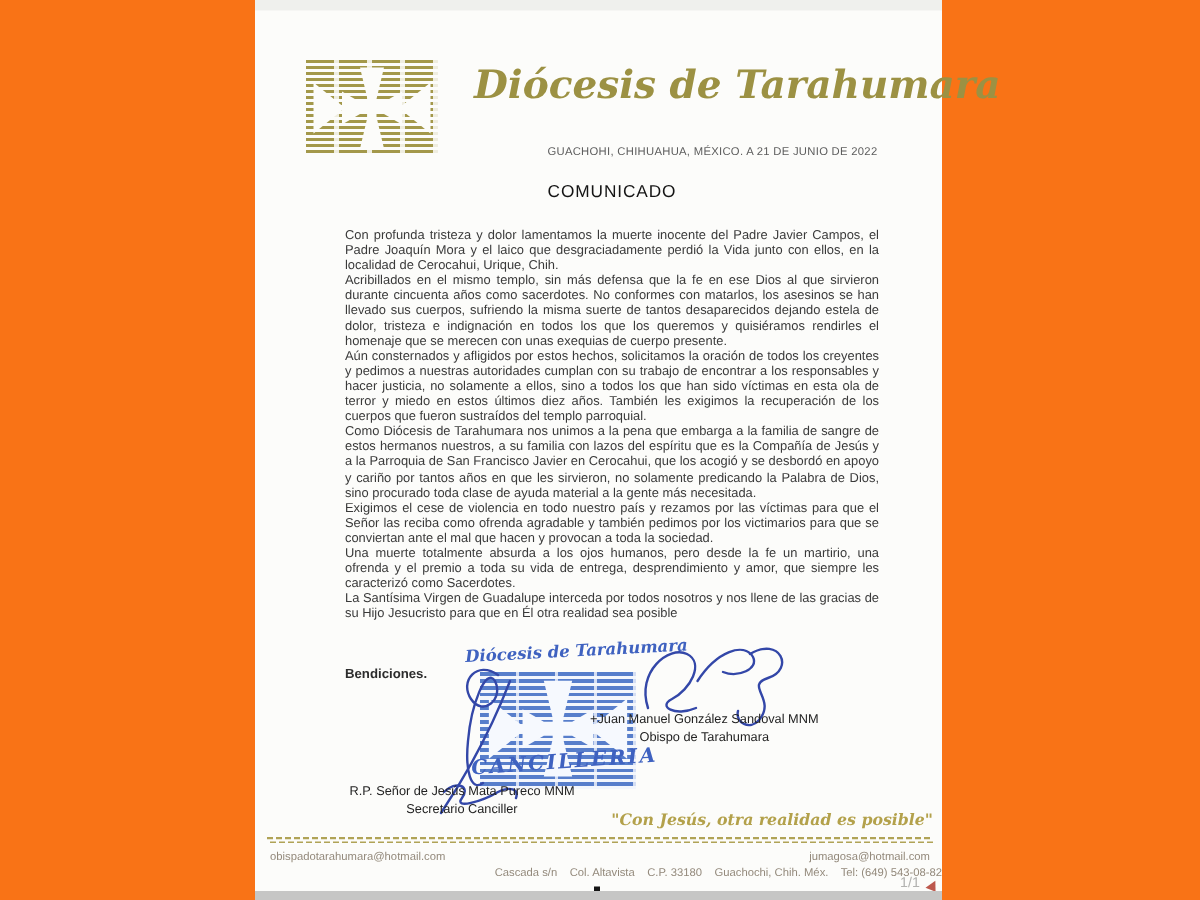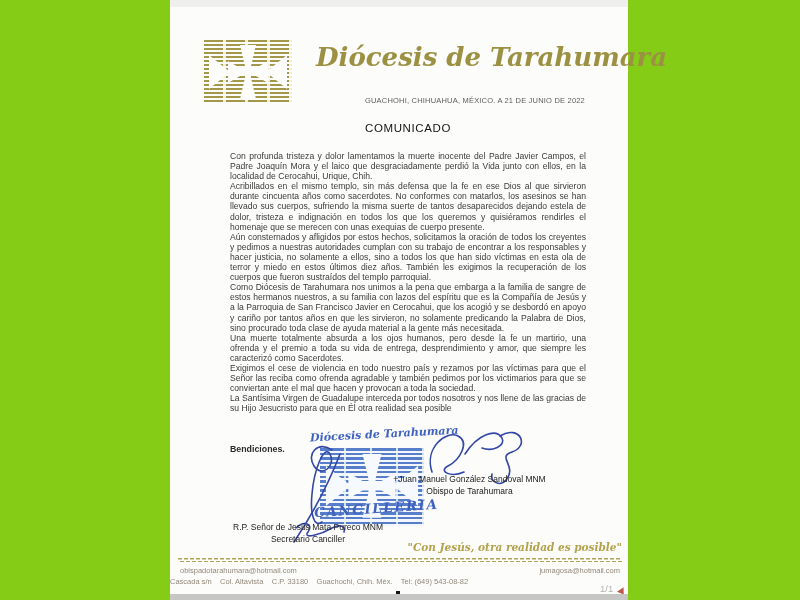--- a/index.html
+++ b/index.html
@@ -1,16 +1,16 @@
 <!DOCTYPE html>
 <html lang="es"><head>
 <meta charset="utf-8">
 <style>
   html,body{margin:0;padding:0;}
-  .stage{position:relative;width:800px;height:600px;background:#84cc16;overflow:hidden;
+  .stage{position:relative;width:800px;height:600px;background:#f97316;overflow:hidden;
          font-family:"Liberation Sans",sans-serif;}
   .page{position:absolute;left:170px;top:0;width:458px;height:600px;background:#fcfcfa;}
 
   .top-strip{position:absolute;left:0;top:0;width:100%;height:7px;background:#eff0ed;}
   .bottom-strip{position:absolute;left:0;top:594px;width:100%;height:6px;background:#c6c6c5;}
 
   
   .logo{position:absolute;left:34px;top:40px;width:88px;height:64px;
         background:repeating-linear-gradient(180deg,#a3984a 0 2px,#fcfcfa 2px 4px),#fcfcfa;}
   .logo .cuts{position:absolute;inset:0;
@@ -54,21 +54,21 @@
   
   .quote{position:absolute;right:6px;top:541px;font-family:"DejaVu Serif",serif;
          font-style:italic;font-weight:bold;font-size:10.5px;color:#b3a14b;white-space:nowrap;}
   .divider{position:absolute;left:8px;right:6px;top:558px;height:4px;
            background-image:repeating-linear-gradient(90deg,#b0a356 0 4px,rgba(0,0,0,0) 4px 6px),
                             repeating-linear-gradient(90deg,#b0a356 0 4px,rgba(0,0,0,0) 4px 6px);
            background-size:100% 1.5px,100% 1.5px;background-position:0 0,2px 2.5px;
            background-repeat:no-repeat;}
   .emails{position:absolute;left:10px;right:8px;top:566px;display:flex;
           justify-content:space-between;font-size:7.5px;color:#93897b;}
-  .address{position:absolute;left:0;right:0;top:577px;text-align:left;font-size:7.5px;
+  .address{position:absolute;left:0;right:0;top:577px;text-align:right;font-size:7.5px;
            color:#93897b;white-space:pre;}
   .page-indicator{position:absolute;left:430px;top:583px;font-size:9.5px;color:#b2b2b0;}
   .red-mark{position:absolute;left:448px;top:589px;width:0;height:0;
             border-left:4px solid transparent;border-right:4px solid transparent;
             border-top:6px solid #b23b2e;transform:rotate(-35deg);opacity:.85;}
   .black-tick{position:absolute;left:226px;top:591px;width:4px;height:9px;background:#161616;}
 </style>
 </head>
 <body>
 
@@ -88,22 +88,22 @@
     </div>
     <div class="brand">Diócesis de Tarahumara</div>
     <div class="dateline">GUACHOHI, CHIHUAHUA, MÉXICO. A 21 DE JUNIO DE 2022</div>
     <div class="doc-title">COMUNICADO</div>
 
     <div class="body-text">
       <p>Con profunda tristeza y dolor lamentamos la muerte inocente del Padre Javier Campos, el Padre Joaquín Mora y el laico que desgraciadamente perdió la Vida junto con ellos, en la localidad de Cerocahui, Urique, Chih.</p>
       <p>Acribillados en el mismo templo, sin más defensa que la fe en ese Dios al que sirvieron durante cincuenta años como sacerdotes. No conformes con matarlos, los asesinos se han llevado sus cuerpos, sufriendo la misma suerte de tantos desaparecidos dejando estela de dolor, tristeza e indignación en todos los que los queremos y quisiéramos rendirles el homenaje que se merecen con unas exequias de cuerpo presente.</p>
       <p>Aún consternados y afligidos por estos hechos, solicitamos la oración de todos los creyentes y pedimos a nuestras autoridades cumplan con su trabajo de encontrar a los responsables y hacer justicia, no solamente a ellos, sino a todos los que han sido víctimas en esta ola de terror y miedo en estos últimos diez años. También les exigimos la recuperación de los cuerpos que fueron sustraídos del templo parroquial.</p>
       <p>Como Diócesis de Tarahumara nos unimos a la pena que embarga a la familia de sangre de estos hermanos nuestros, a su familia con lazos del espíritu que es la Compañía de Jesús y a la Parroquia de San Francisco Javier en Cerocahui, que los acogió y se desbordó en apoyo y cariño por tantos años en que les sirvieron, no solamente predicando la Palabra de Dios, sino procurado toda clase de ayuda material a la gente más necesitada.</p>
+      <p>Exigimos el cese de violencia en todo nuestro país y rezamos por las víctimas para que el Señor las reciba como ofrenda agradable y también pedimos por los victimarios para que se conviertan ante el mal que hacen y provocan a toda la sociedad.</p>
       <p>Una muerte totalmente absurda a los ojos humanos, pero desde la fe un martirio, una ofrenda y el premio a toda su vida de entrega, desprendimiento y amor, que siempre les caracterizó como Sacerdotes.</p>
-      <p>Exigimos el cese de violencia en todo nuestro país y rezamos por las víctimas para que el Señor las reciba como ofrenda agradable y también pedimos por los victimarios para que se conviertan ante el mal que hacen y provocan a toda la sociedad.</p>
       <p>La Santísima Virgen de Guadalupe interceda por todos nosotros y nos llene de las gracias de su Hijo Jesucristo para que en Él otra realidad sea posible</p>
     </div>
     <div class="closing">Bendiciones.</div>
 
     <div class="stamp-script">Diócesis de Tarahumara</div>
     <div class="stamp-body">
       <div class="cuts"></div>
       <svg viewBox="0 0 88 64">
         <polygon points="5,15 26,32 5,49" fill="#f6f9ff"></polygon>
         <polygon points="83,15 62,32 83,49" fill="#f6f9ff"></polygon>

